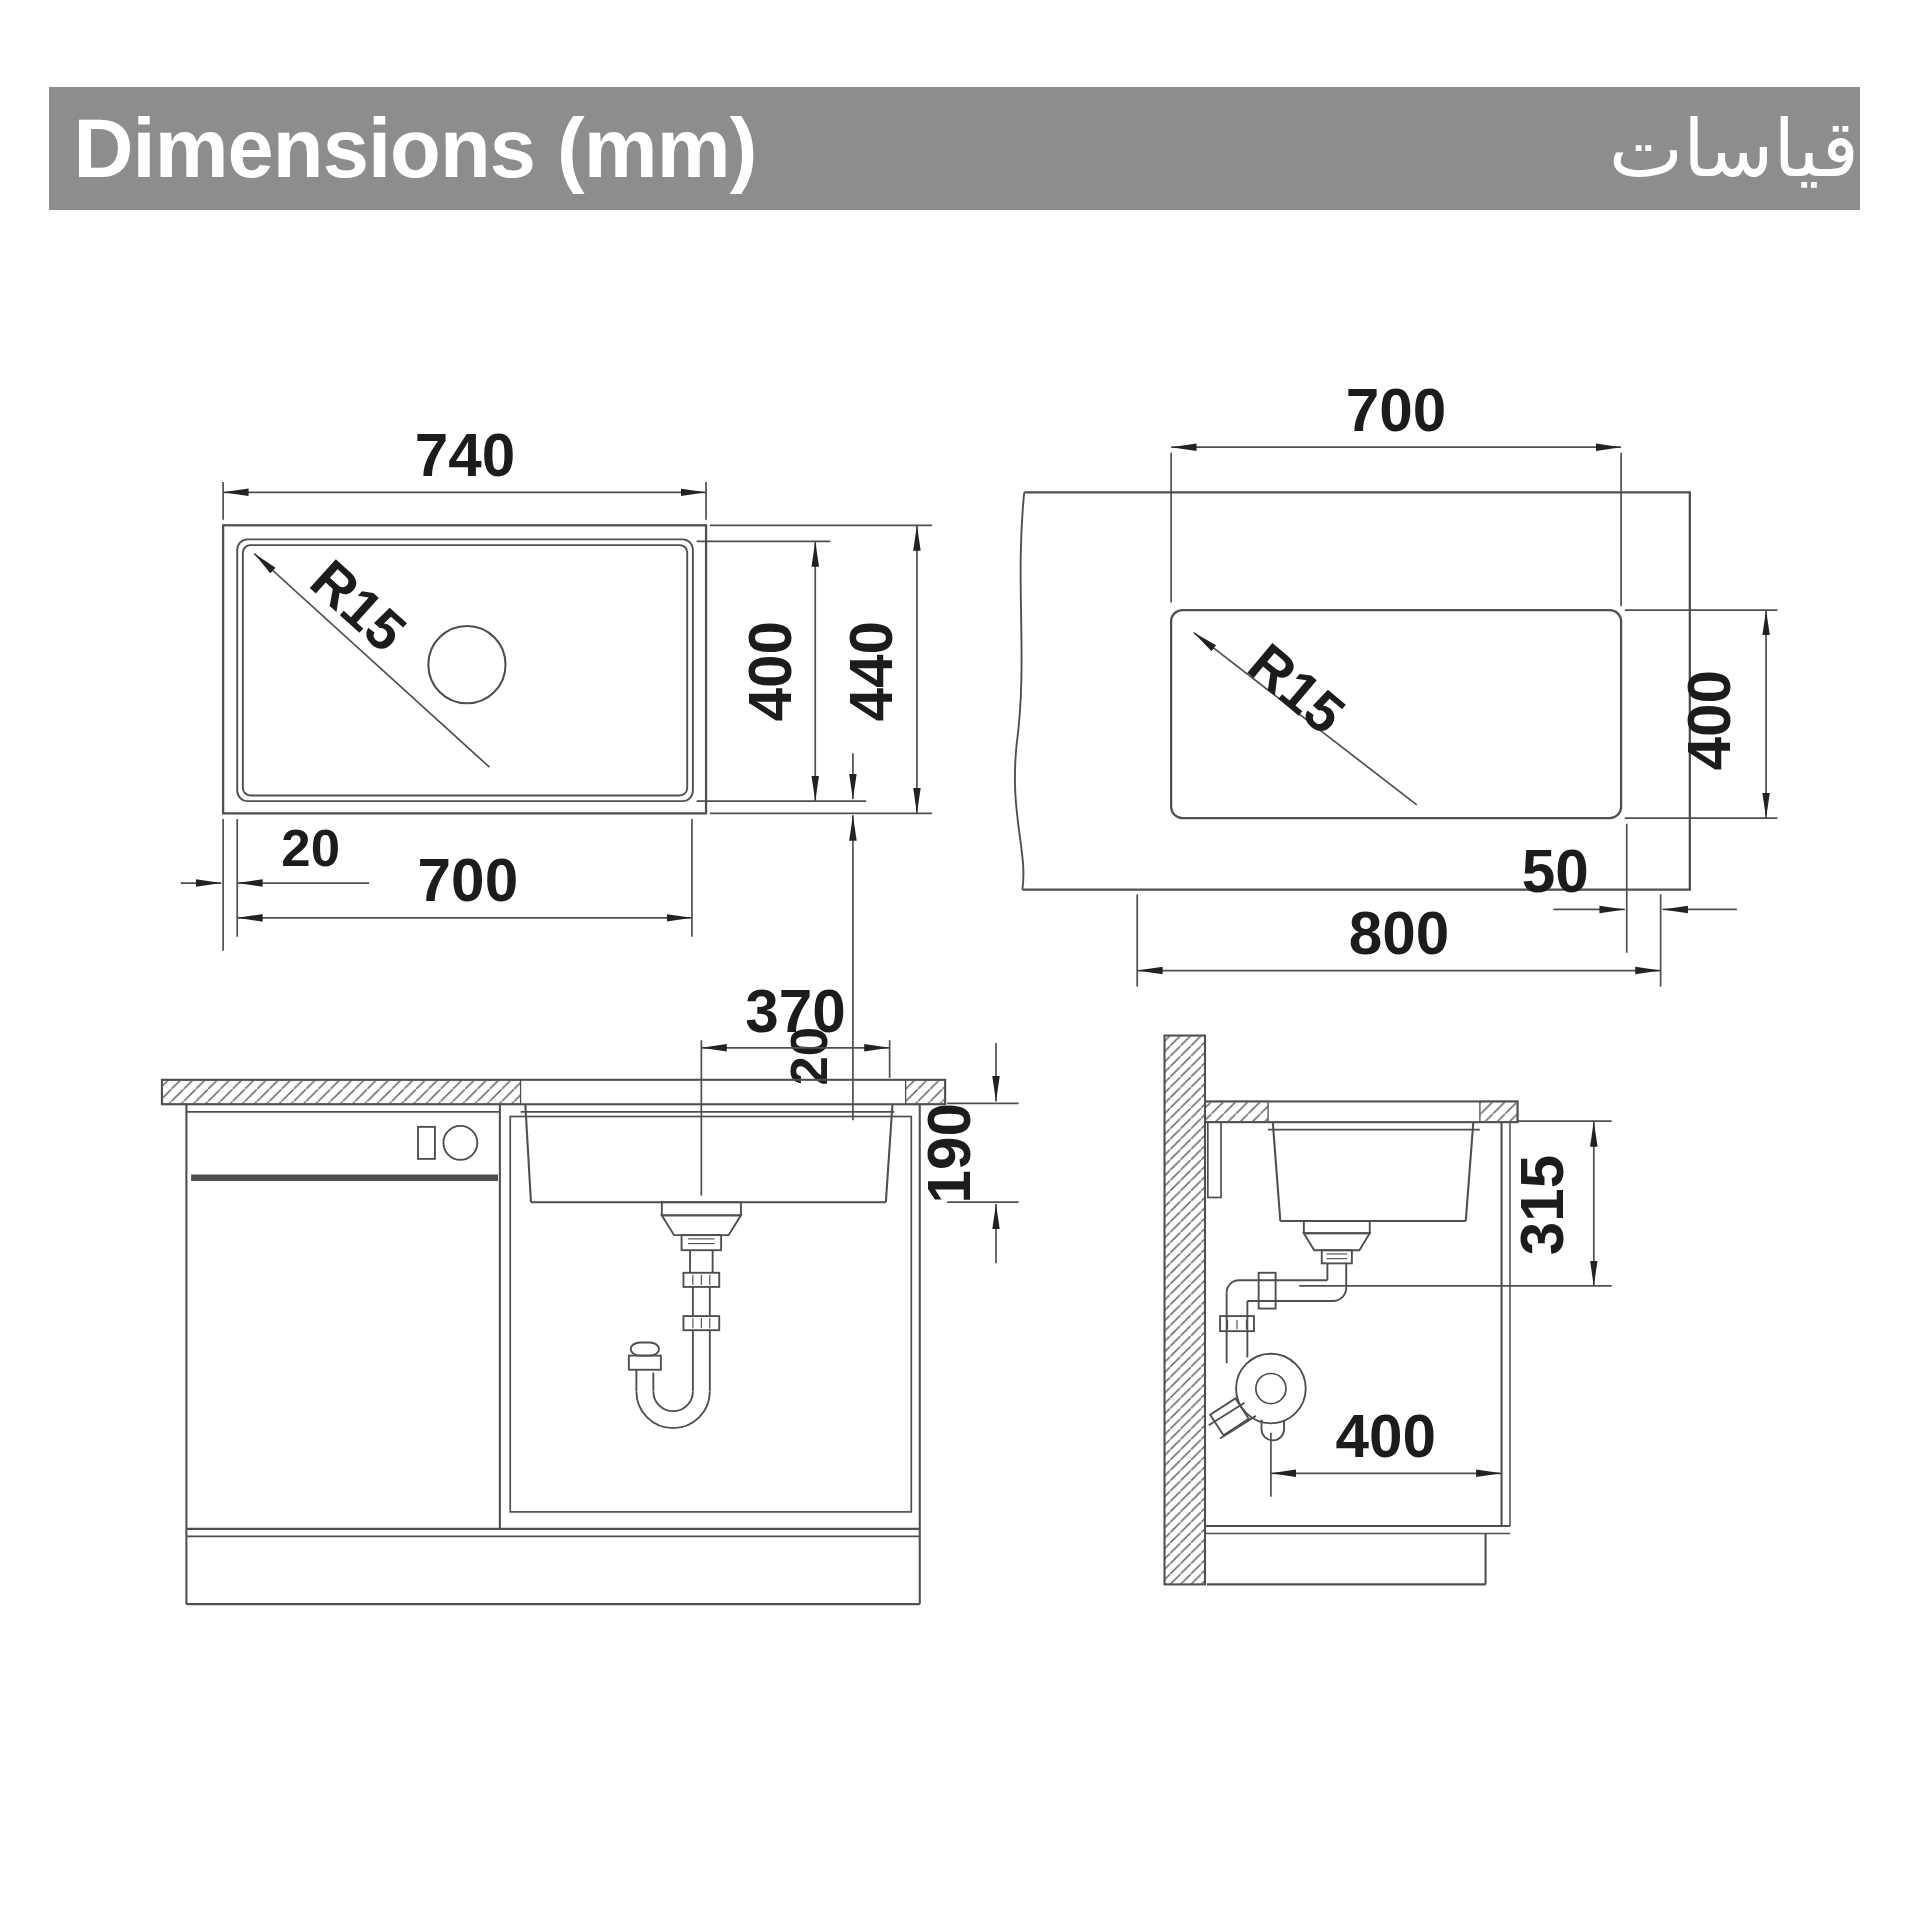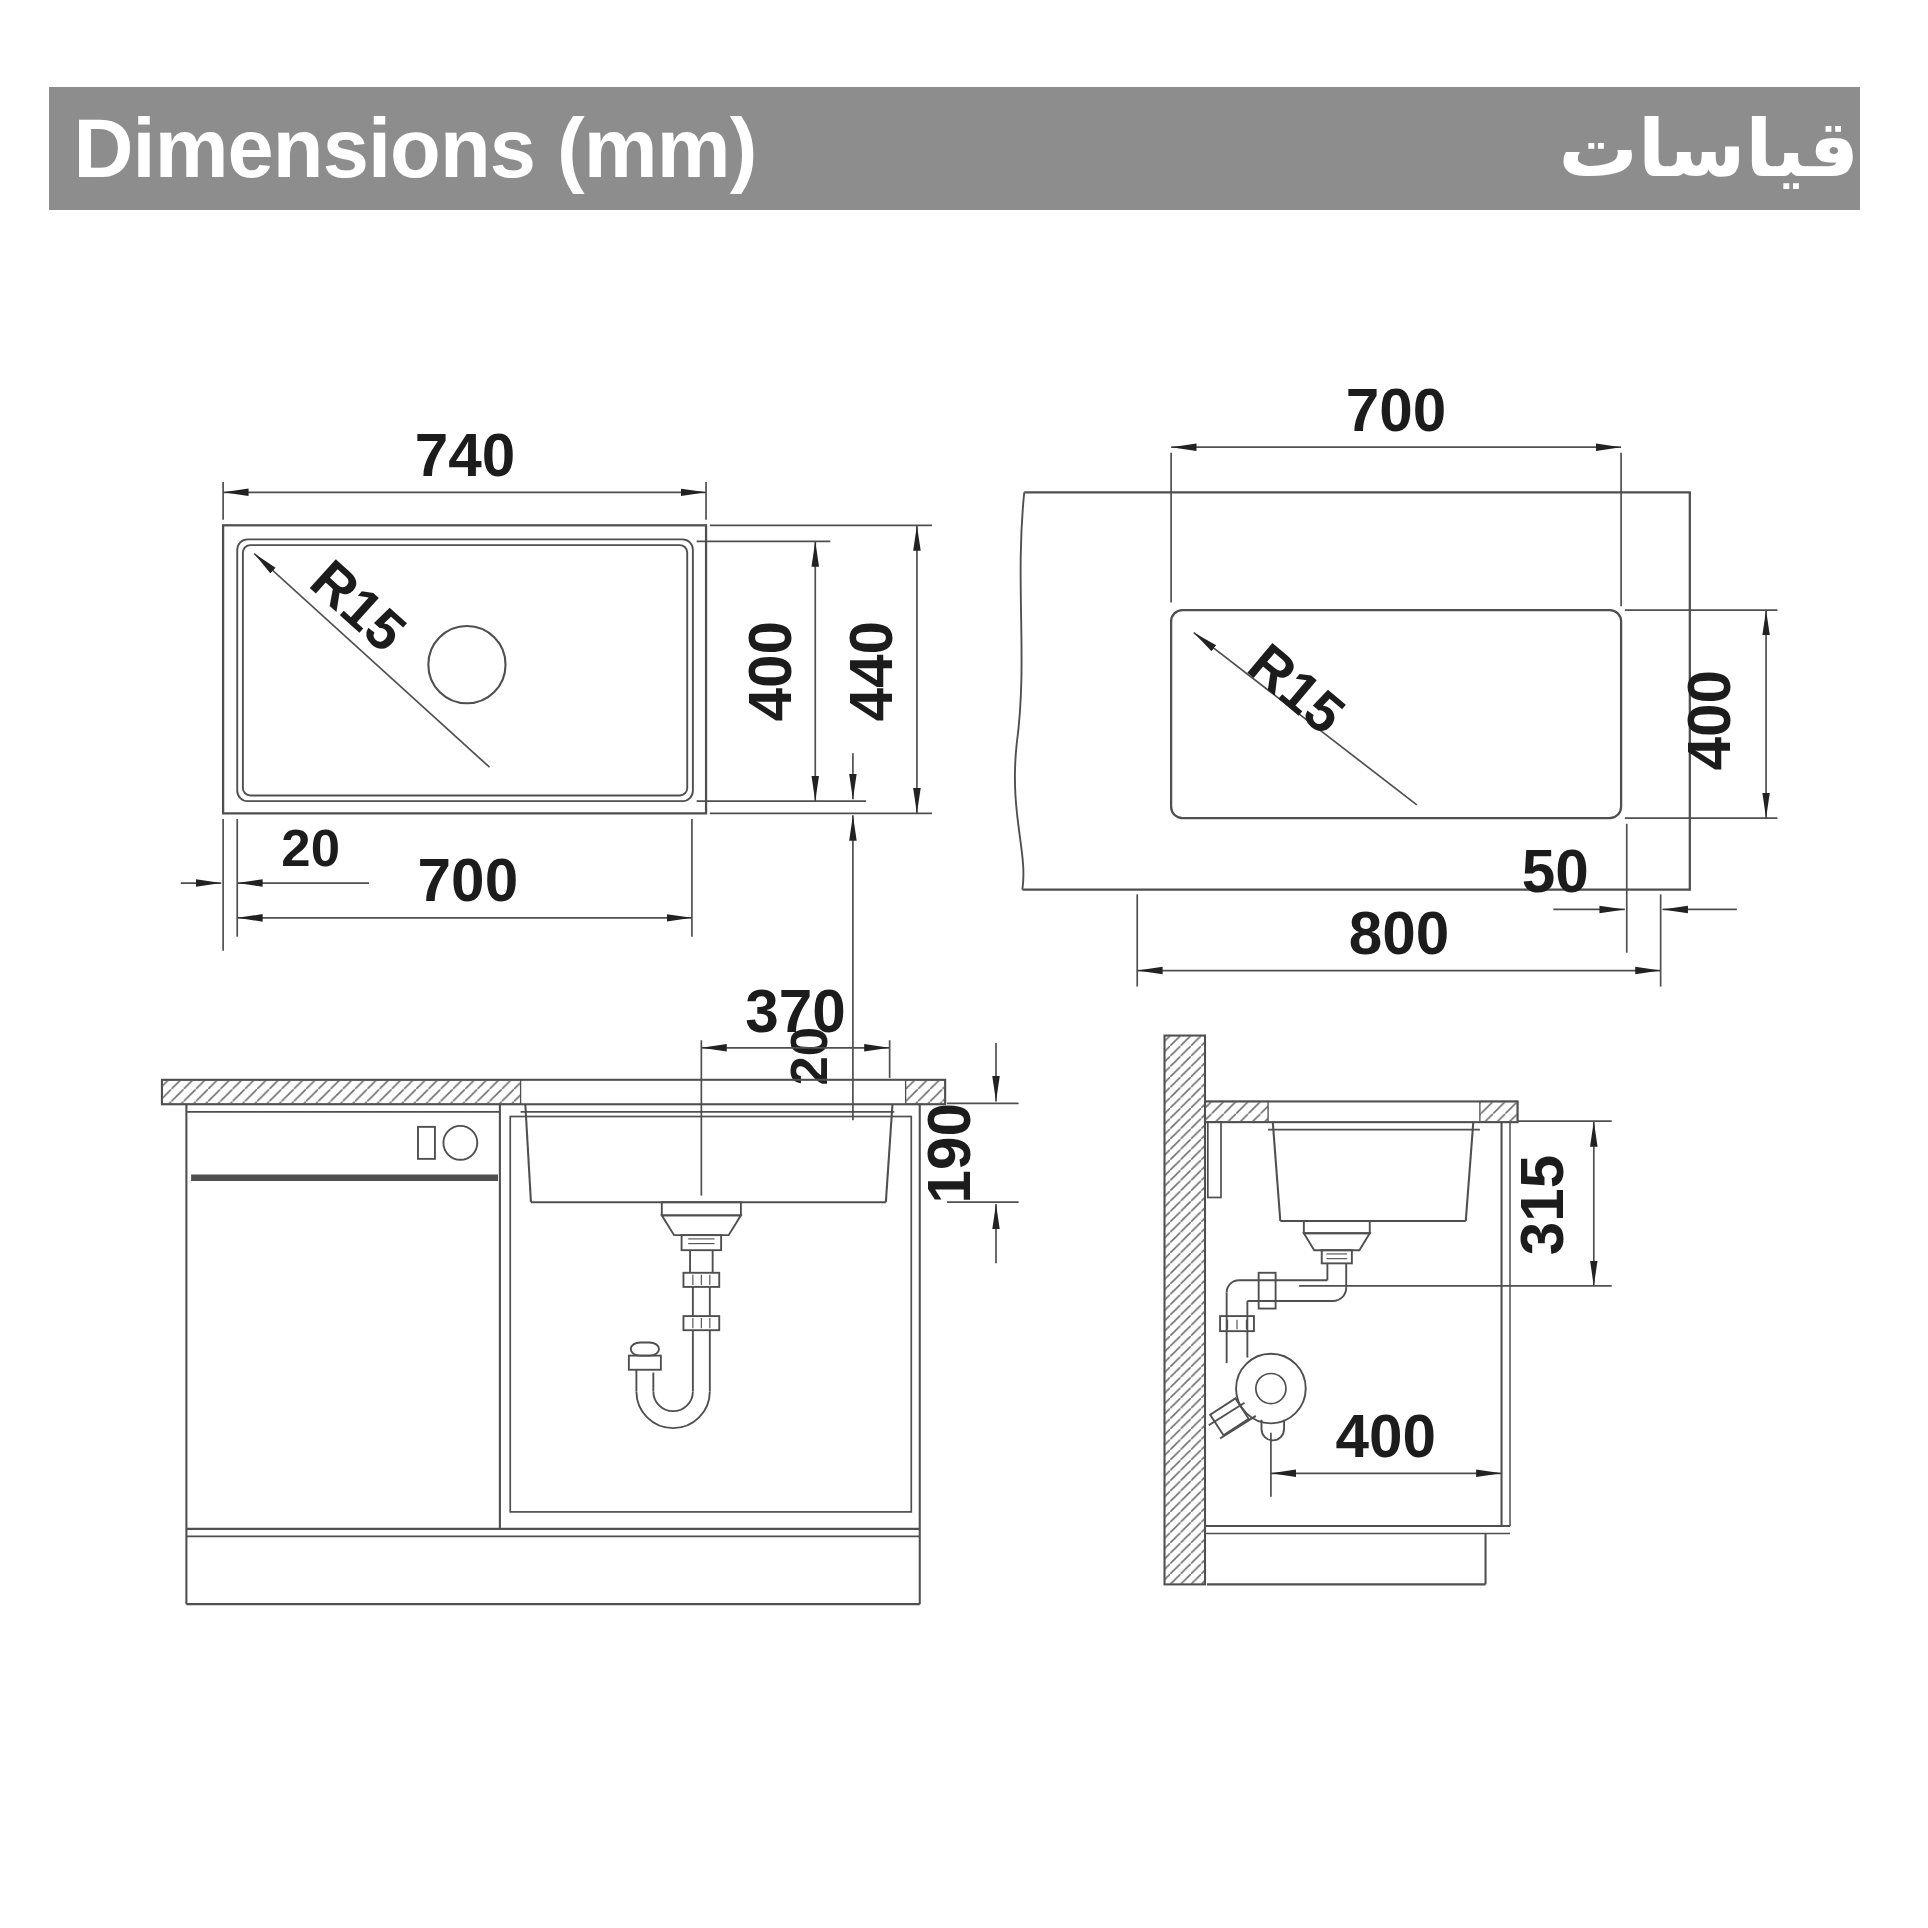--- a/index.html
+++ b/index.html
@@ -1,21 +1,21 @@
 <!DOCTYPE html>
 <html style="font-size:15px"><head>
 <meta charset="utf-8">
 <style>
   html,body{margin:0;padding:0;background:#ffffff;}
   .page{position:relative;width:1860px;height:1928px;background:#ffffff;overflow:hidden;
         font-family:"Liberation Sans",sans-serif;}
   .bar{position:absolute;left:49px;top:87px;width:1831px;height:123px;
        display:flex;align-items:center;justify-content:space-between;}
   .bar .en{font-size:83px;font-weight:bold;padding-left:24.5px;letter-spacing:-0.9px;}
-  .bar .ar{font-size:79px;font-weight:bold;padding-right:21px;
+  .bar .ar{font-size:79px;font-weight:normal;padding-right:21px;
            font-family:"DejaVu Sans",sans-serif;direction:rtl;}
   svg.draw{position:absolute;left:0;top:0;width:1928px;height:1928px;}
   svg.draw text{font-family:"Liberation Sans",sans-serif;font-weight:bold;fill:#1c1c1c;}
   .dimtxt{font-size:64px;}
   .dimtxt-sm{font-size:56px;}
   .rtxt{font-size:60px;}
 </style>
 </head>
 <body>
 

